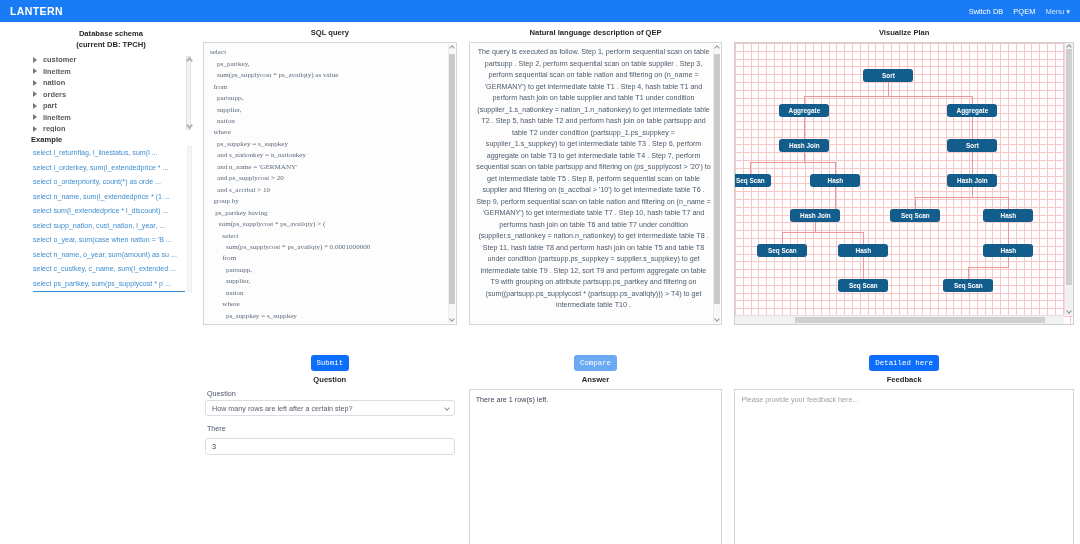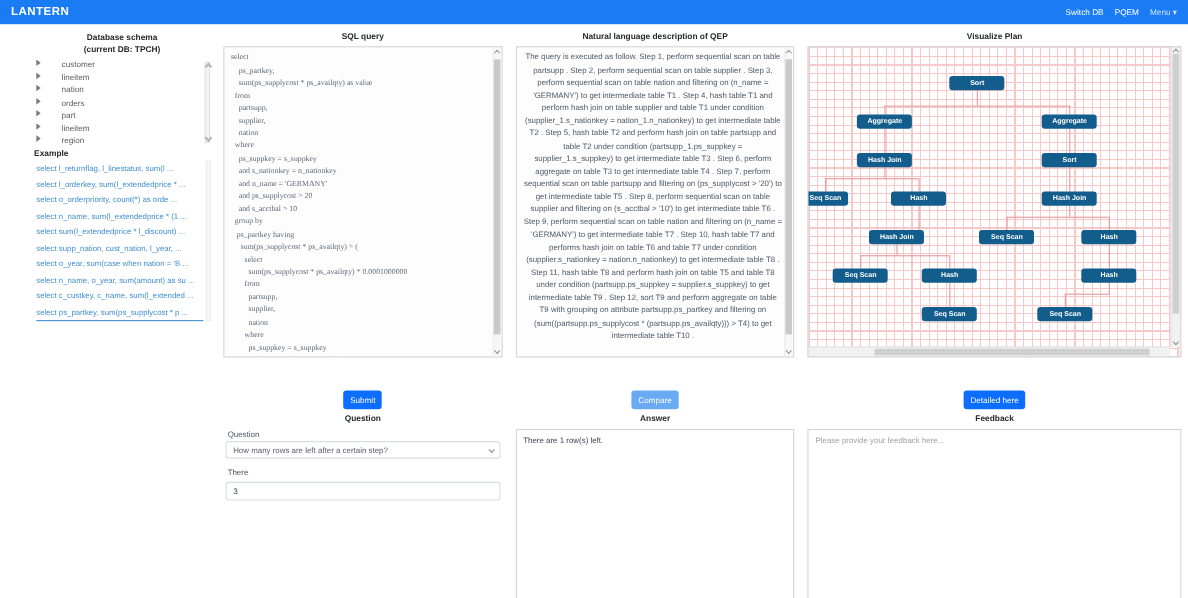--- a/index.html
+++ b/index.html
@@ -65,25 +65,27 @@
 
   
   .tree-box {
     height: 78px;
     overflow: hidden;
     position: relative;
     padding-left: 4px;
   }
   .tree-item {
     display: flex;
-    gap: 19px;
+    align-items: center;
+    gap: 6px;
     font-size: 7.4px;
     color: #5a5a5a;
     height: 11.5px;
     cursor: pointer;
+    font-weight: bold;
   }
   .caret {
     width: 0; height: 0;
     border-left: 4px solid #7a7a7a;
     border-top: 3px solid transparent;
     border-bottom: 3px solid transparent;
     flex: 0 0 auto;
   }
   .mini-scroll {
     position: absolute;
@@ -256,21 +258,21 @@
   .btn-row { text-align: center; margin-top: 6px; }
   .btn {
     display: inline-block;
     background: #0d6efd;
     color: #ffffff;
     border: none;
     border-radius: 3px;
     font-size: 7.4px;
     padding: 4px 6px;
     cursor: pointer;
-    font-family: Liberation Sans, sans-serif;
+    font-family: Liberation Mono, monospace;
     margin-top: 24px;
   }
   .btn.light { background: #6aa9f4; }
   .btn.focused {
     box-shadow: 0 0 0 2.5px rgba(13,110,253,0.42);
   }
 
   
   .lower-title {
     text-align: center;

